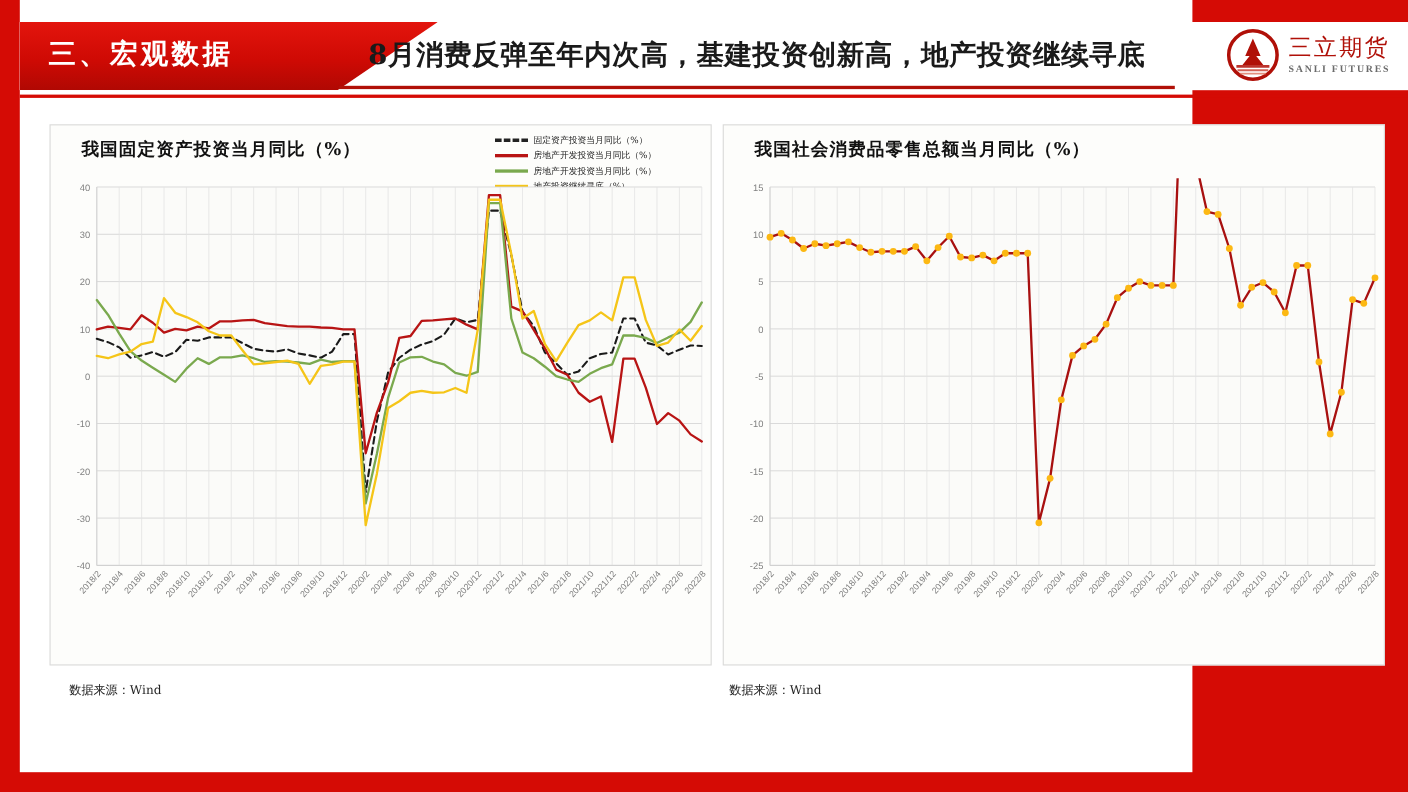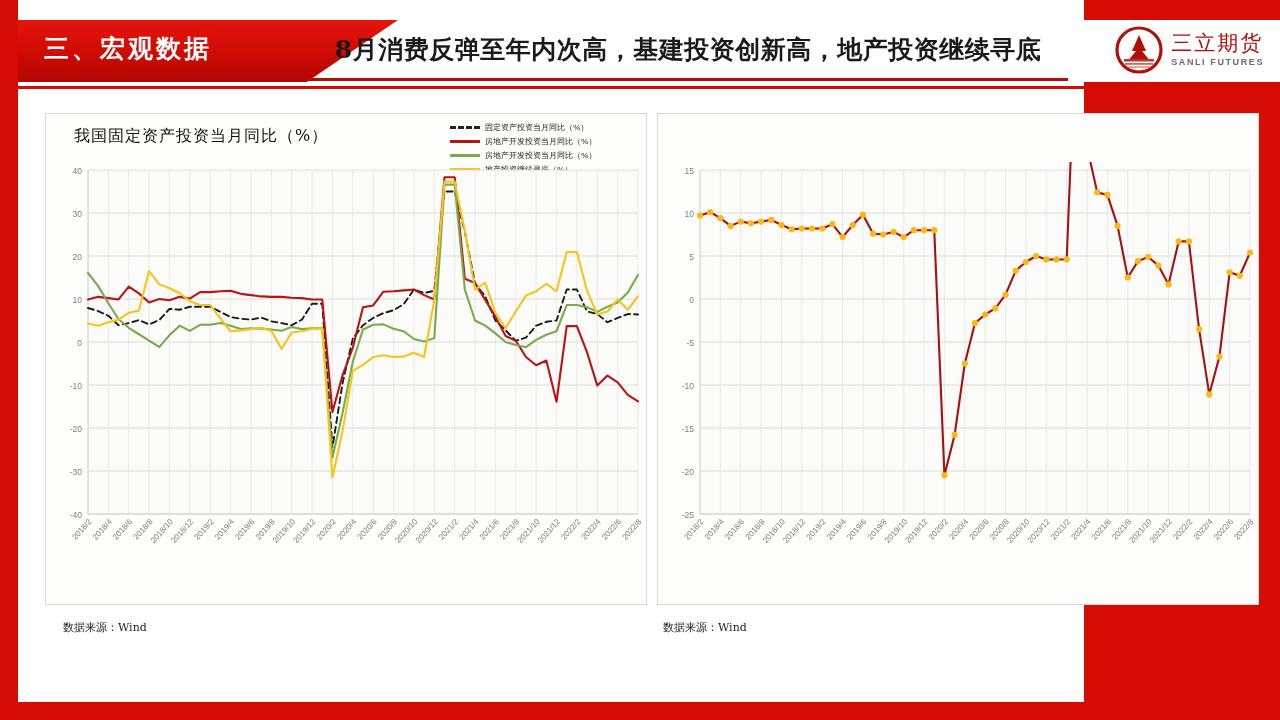--- a/index.html
+++ b/index.html
@@ -69,21 +69,21 @@
   .logo-mark { width: 48px; height: 48px; display: block; }
   .logo-text { display: flex; flex-direction: column; line-height: 1; }
   .logo-cn {
     font-size: 21px; font-weight: 400; color: #b01008;
     letter-spacing: 2px;
     font-family: "DejaVu Serif","Liberation Serif",serif;
   }
   .logo-en {
     font-size: 9px; font-weight: 700; color: #6b6b6b;
     letter-spacing: 1.6px; margin-top: 4px;
-    font-family: Liberation Sans, sans-serif;
+    font-family: Liberation Serif, serif;
   }
   .hdr-rule {
     position: absolute;
     left: 0px; top: 86px;
     width: 1262px; height: 3px;
     background: #d50b05;
   }
 
   
   .charts {
@@ -95,21 +95,21 @@
   }
   .panel {
     position: relative;
     width: 602px; height: 492px;
     background: #fdfdfb;
     border: 1px solid #d9d9d9;
   }
   .panel-title {
     position: absolute;
     left: 28px; top: 12px;
-    font-size: 16px; font-weight: 400; color: #111;
+    font-size: 16px; font-weight: 700; color: #111;
     letter-spacing: 1px;
     font-family: "DejaVu Serif","Liberation Serif",serif;
     white-space: nowrap;
   }
   .legend {
     position: absolute;
     left: 404px; top: 7px;
     display: flex; flex-direction: column; gap: 2px;
   }
   .legend-row { display: flex; align-items: center; gap: 5px; height: 12px; }
@@ -263,20 +263,21 @@
           <text x="0" y="0" font-size="8" fill="#7d7d7d" text-anchor="end" transform="translate(575.6296296296296,360) rotate(-48)">2022/6</text>
           <text x="0" y="0" font-size="8" fill="#7d7d7d" text-anchor="end" transform="translate(596,360) rotate(-48)">2022/8</text>
           <polyline points="42.00,146.03 52.19,149.04 62.37,153.77 72.56,163.23 82.74,161.08 92.93,158.07 103.11,162.37 113.30,158.07 123.48,146.89 133.67,147.75 143.85,144.74 154.04,144.74 164.22,144.74 174.41,149.90 184.59,155.06 194.78,156.78 204.96,157.64 215.15,155.49 225.33,159.36 235.52,161.08 245.70,163.23 255.89,157.64 266.07,141.73 276.26,141.73 286.44,285.35 296.63,220.85 306.81,176.56 317.00,163.23 327.19,155.92 337.37,151.19 347.56,148.18 357.74,142.16 367.93,127.54 378.11,130.98 388.30,128.83 398.48,29.50 408.67,29.50 418.85,69.92 429.04,121.52 439.22,134.42 449.41,158.50 459.59,168.39 469.78,178.71 479.96,175.70 490.15,163.66 500.33,159.79 510.52,158.50 520.70,127.54 530.89,127.54 541.07,149.47 551.26,152.05 561.44,160.22 571.63,155.92 581.81,152.05 592.00,152.48" fill="none" stroke="#1a1a1a" stroke-width="1.9" stroke-linejoin="round" stroke-linecap="round" stroke-dasharray="6,4"></polyline>
           <polyline points="42.00,137.43 52.19,134.85 62.37,136.14 72.56,137.43 82.74,124.53 92.93,131.41 103.11,140.44 113.30,137.00 123.48,138.29 133.67,134.85 143.85,136.57 154.04,130.12 164.22,130.12 174.41,129.26 184.59,128.83 194.78,131.84 204.96,133.13 215.15,134.42 225.33,134.85 235.52,134.85 245.70,135.71 255.89,136.14 266.07,137.43 276.26,137.43 286.44,250.09 296.63,213.11 306.81,185.59 317.00,145.17 327.19,143.45 337.37,129.69 347.56,129.26 357.74,128.40 367.93,127.54 378.11,133.13 388.30,137.43 398.48,15.31 408.67,15.31 418.85,116.79 429.04,121.09 439.22,137.86 449.41,154.63 459.59,173.98 469.78,178.71 479.96,195.05 490.15,203.22 500.33,198.49 510.52,239.77 520.70,164.09 530.89,164.09 541.07,190.32 551.26,223.43 561.44,213.54 571.63,220.42 581.81,232.89 592.00,239.34" fill="none" stroke="#b81414" stroke-width="2.1" stroke-linejoin="round" stroke-linecap="round"></polyline>
           <polyline points="42.00,110.77 52.19,124.10 62.37,141.30 72.56,157.21 82.74,165.81 92.93,172.26 103.11,178.71 113.30,185.16 123.48,173.12 133.67,163.66 143.85,168.82 154.04,162.80 164.22,162.80 174.41,161.08 184.59,163.66 194.78,167.10 204.96,166.24 215.15,166.67 225.33,167.53 235.52,168.82 245.70,164.95 255.89,167.10 266.07,166.24 276.26,166.24 286.44,295.67 296.63,250.52 306.81,199.78 317.00,167.53 327.19,162.80 337.37,162.37 347.56,166.67 357.74,169.25 367.93,176.99 378.11,179.57 388.30,176.13 398.48,22.62 408.67,22.62 418.85,127.54 429.04,158.50 439.22,163.66 449.41,171.40 459.59,180.00 469.78,183.01 479.96,185.16 490.15,177.85 500.33,172.69 510.52,169.25 520.70,143.02 530.89,143.02 541.07,145.17 551.26,149.90 561.44,144.74 571.63,140.44 581.81,130.55 592.00,112.92" fill="none" stroke="#7aa94e" stroke-width="2.1" stroke-linejoin="round" stroke-linecap="round"></polyline>
           <polyline points="42.00,161.51 52.19,163.66 62.37,160.22 72.56,157.64 82.74,150.76 92.93,148.61 103.11,109.05 113.30,122.38 123.48,126.25 133.67,130.98 143.85,139.15 154.04,143.02 164.22,143.02 174.41,156.35 184.59,169.25 194.78,168.39 204.96,167.10 215.15,165.81 225.33,168.82 235.52,186.88 245.70,170.54 255.89,169.25 266.07,166.67 276.26,166.67 286.44,315.45 296.63,268.58 306.81,208.81 317.00,202.79 327.19,195.05 337.37,193.33 347.56,195.05 357.74,194.62 367.93,190.75 378.11,195.05 388.30,137.86 398.48,19.61 408.67,19.61 418.85,69.06 429.04,127.54 439.22,120.66 449.41,150.76 459.59,166.24 469.78,149.47 479.96,133.56 490.15,129.26 500.33,121.95 510.52,129.26 520.70,90.13 530.89,90.13 541.07,128.83 551.26,152.48 561.44,149.47 571.63,137.43 581.81,147.75 592.00,134.42" fill="none" stroke="#f5c518" stroke-width="2.1" stroke-linejoin="round" stroke-linecap="round"></polyline>
         </svg>
     </div>
 
     <div class="panel">
+      <div class="panel-title">我国社会消费品零售总额当月同比（%）</div>
       <svg class="plot" id="plot-right" viewBox="0 0 602 444">
           <rect x="42" y="8" width="550" height="344" fill="#fbfbf9" stroke="none"></rect>
           <line x1="42" y1="8" x2="592" y2="8" stroke="#d5d5d5" stroke-width="0.8"></line>
           <text x="36" y="11.5" text-anchor="end" font-size="8.5" fill="#808080">15</text>
           <line x1="42" y1="51" x2="592" y2="51" stroke="#d5d5d5" stroke-width="0.8"></line>
           <text x="36" y="54.5" text-anchor="end" font-size="8.5" fill="#808080">10</text>
           <line x1="42" y1="94" x2="592" y2="94" stroke="#d5d5d5" stroke-width="0.8"></line>
           <text x="36" y="97.5" text-anchor="end" font-size="8.5" fill="#808080">5</text>
           <line x1="42" y1="137" x2="592" y2="137" stroke="#d5d5d5" stroke-width="0.8"></line>
           <text x="36" y="140.5" text-anchor="end" font-size="8.5" fill="#808080">0</text>

